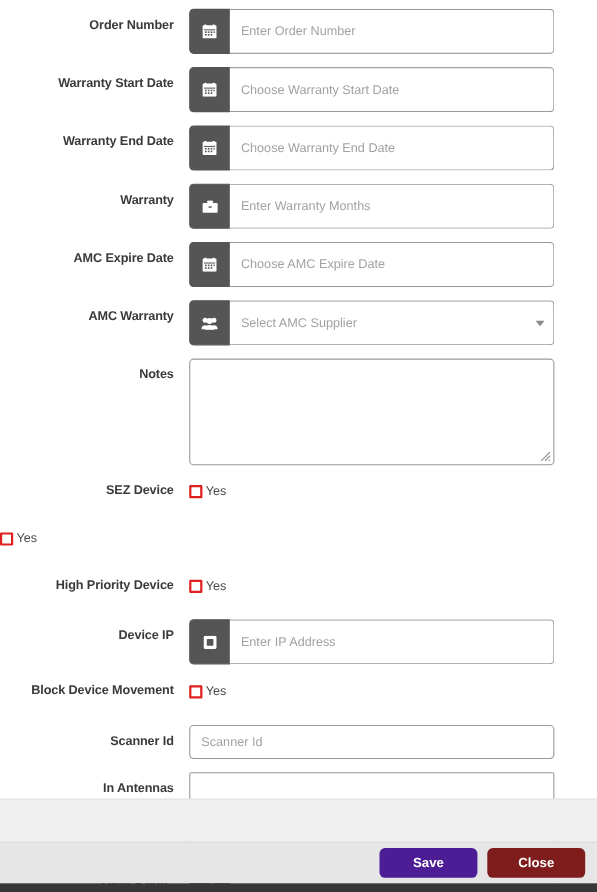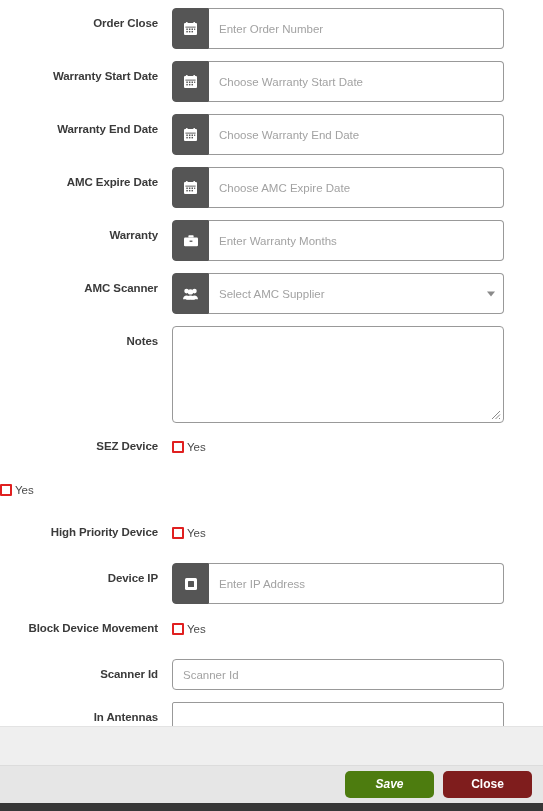--- a/index.html
+++ b/index.html
@@ -231,40 +231,40 @@
     color: #ffffff;
     border: none;
     border-radius: 5px;
     height: 27px;
     width: 89px;
     cursor: pointer;
     line-height: 27px;
     padding: 0;
     text-align: center;
   }
-  .btn-save { background: #4d7c0f; font-style: italic; }
+  .btn-save { background: #4c1d95; }
   .btn-close { background: #7f1d1d; }
 
   .bottom-strip {
     position: absolute;
     left: 0; right: 0;
     top: 803px;
     height: 8px;
     background: #373737;
   }
 </style>
 </head>
 <body>
 
 <div id="app">
 
   <div class="form-body">
 
     <div class="form-row">
-      <div class="row-label">Order Close</div>
+      <div class="row-label">Order Number</div>
       <div class="row-field">
         <div class="input-group">
           <span class="ig-addon">
             <svg width="13" height="13" viewBox="0 0 14 14" fill="#ffffff">
                 <rect x="0" y="1" width="14" height="13" rx="1.2"></rect>
                 <rect x="2" y="0" width="2" height="3" rx="0.8"></rect>
                 <rect x="10" y="0" width="2" height="3" rx="0.8"></rect>
                 <rect x="1.5" y="5" width="11" height="1" fill="#555555"></rect>
                 <rect x="2.5" y="7" width="1.6" height="1.6" fill="#555555"></rect>
                 <rect x="5.3" y="7" width="1.6" height="1.6" fill="#555555"></rect>
@@ -322,20 +322,36 @@
                 <rect x="5.3" y="9.6" width="1.6" height="1.6" fill="#555555"></rect>
                 <rect x="8.1" y="9.6" width="1.6" height="1.6" fill="#555555"></rect>
               </svg>
           </span>
           <input class="ig-input" type="text" value="" placeholder="Choose Warranty End Date" style="">
         </div>
       </div>
     </div>
 
     <div class="form-row">
+      <div class="row-label">Warranty</div>
+      <div class="row-field">
+        <div class="input-group">
+          <span class="ig-addon">
+            <svg width="14" height="12" viewBox="0 0 16 13" fill="#ffffff">
+                <rect x="5" y="0" width="6" height="2.6" rx="0.8"></rect>
+                <rect x="0" y="2.6" width="16" height="10" rx="1.3"></rect>
+                <rect x="6.4" y="6" width="3.2" height="1.5" fill="#555555"></rect>
+              </svg>
+          </span>
+          <input class="ig-input" type="text" value="" placeholder="Enter Warranty Months" style="">
+        </div>
+      </div>
+    </div>
+
+    <div class="form-row">
       <div class="row-label">AMC Expire Date</div>
       <div class="row-field">
         <div class="input-group">
           <span class="ig-addon">
             <svg width="13" height="13" viewBox="0 0 14 14" fill="#ffffff">
                 <rect x="0" y="1" width="14" height="13" rx="1.2"></rect>
                 <rect x="2" y="0" width="2" height="3" rx="0.8"></rect>
                 <rect x="10" y="0" width="2" height="3" rx="0.8"></rect>
                 <rect x="1.5" y="5" width="11" height="1" fill="#555555"></rect>
                 <rect x="2.5" y="7" width="1.6" height="1.6" fill="#555555"></rect>
@@ -346,37 +362,21 @@
                 <rect x="5.3" y="9.6" width="1.6" height="1.6" fill="#555555"></rect>
                 <rect x="8.1" y="9.6" width="1.6" height="1.6" fill="#555555"></rect>
               </svg>
           </span>
           <input class="ig-input" type="text" value="" placeholder="Choose AMC Expire Date" style="">
         </div>
       </div>
     </div>
 
     <div class="form-row">
-      <div class="row-label">Warranty</div>
-      <div class="row-field">
-        <div class="input-group">
-          <span class="ig-addon">
-            <svg width="14" height="12" viewBox="0 0 16 13" fill="#ffffff">
-                <rect x="5" y="0" width="6" height="2.6" rx="0.8"></rect>
-                <rect x="0" y="2.6" width="16" height="10" rx="1.3"></rect>
-                <rect x="6.4" y="6" width="3.2" height="1.5" fill="#555555"></rect>
-              </svg>
-          </span>
-          <input class="ig-input" type="text" value="" placeholder="Enter Warranty Months" style="">
-        </div>
-      </div>
-    </div>
-
-    <div class="form-row">
-      <div class="row-label">AMC Scanner</div>
+      <div class="row-label">AMC Warranty</div>
       <div class="row-field">
         <div class="input-group">
           <span class="ig-addon">
             <svg width="15" height="12" viewBox="0 0 17 13" fill="#ffffff">
                 <circle cx="4" cy="3.2" r="2.6"></circle>
                 <circle cx="13" cy="3.2" r="2.6"></circle>
                 <circle cx="8.5" cy="4.1" r="3.1"></circle>
                 <path d="M0 12.5c0-2.6 1.8-4.2 4-4.2s4 1.6 4 4.2z"></path>
                 <path d="M9 12.5c0-2.6 1.8-4.2 4-4.2s4 1.6 4 4.2z"></path>
                 <path d="M3.6 13c0-3 2.2-4.8 4.9-4.8s4.9 1.8 4.9 4.8z"></path>

